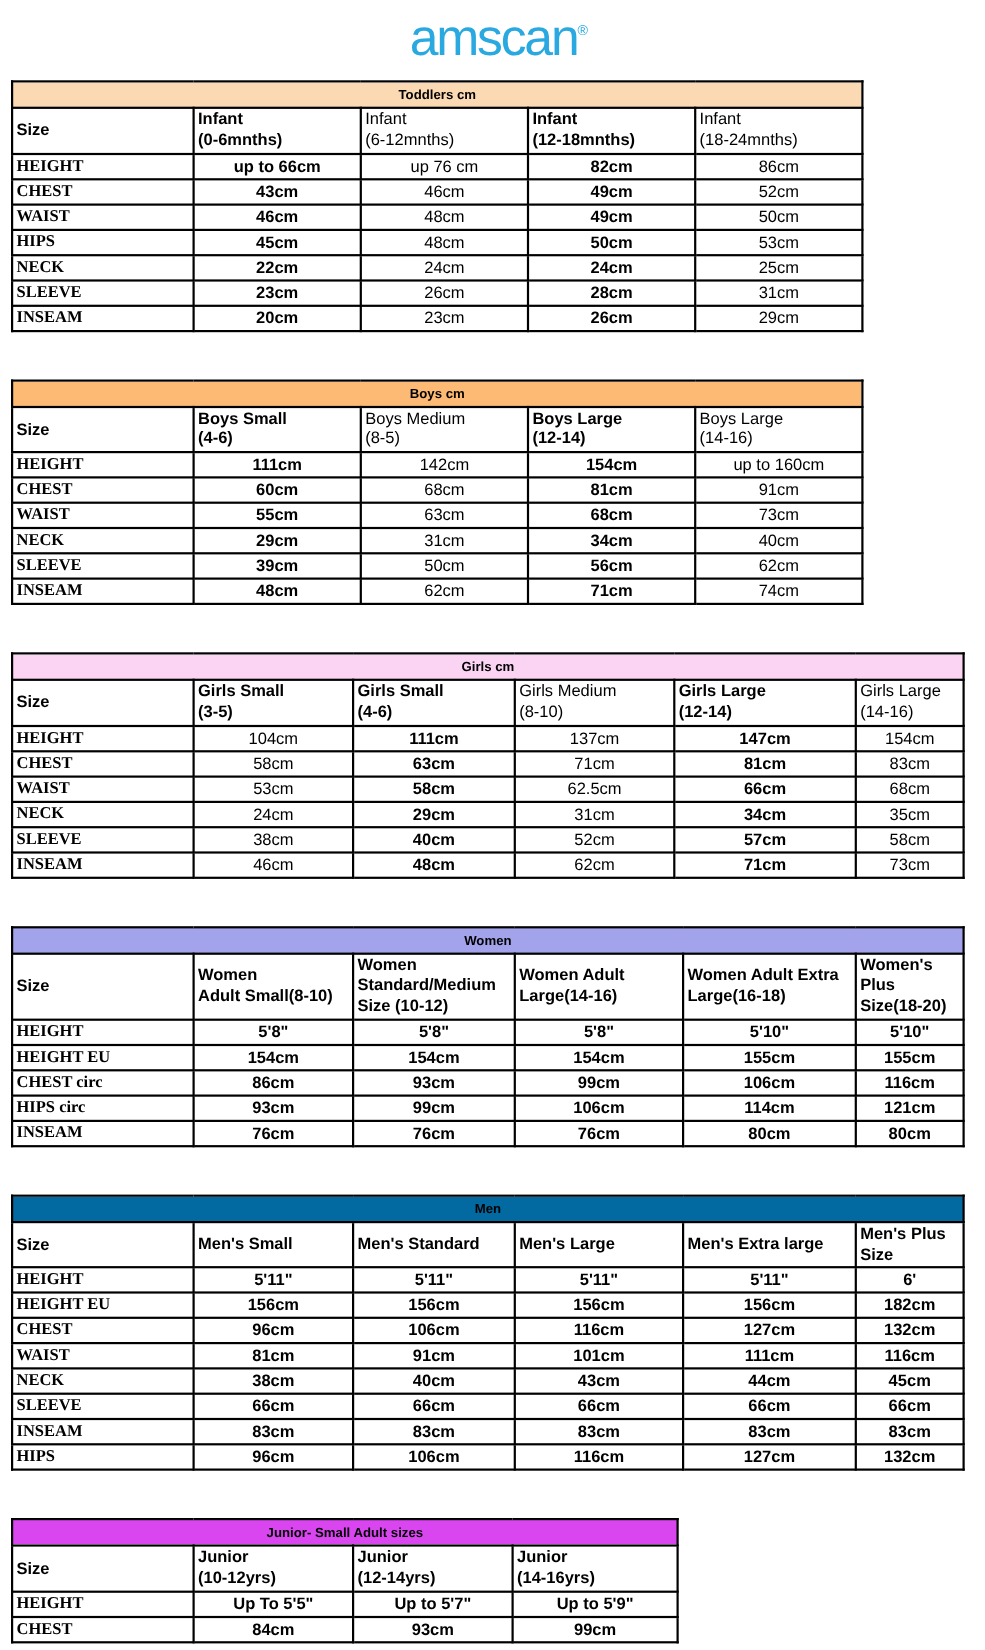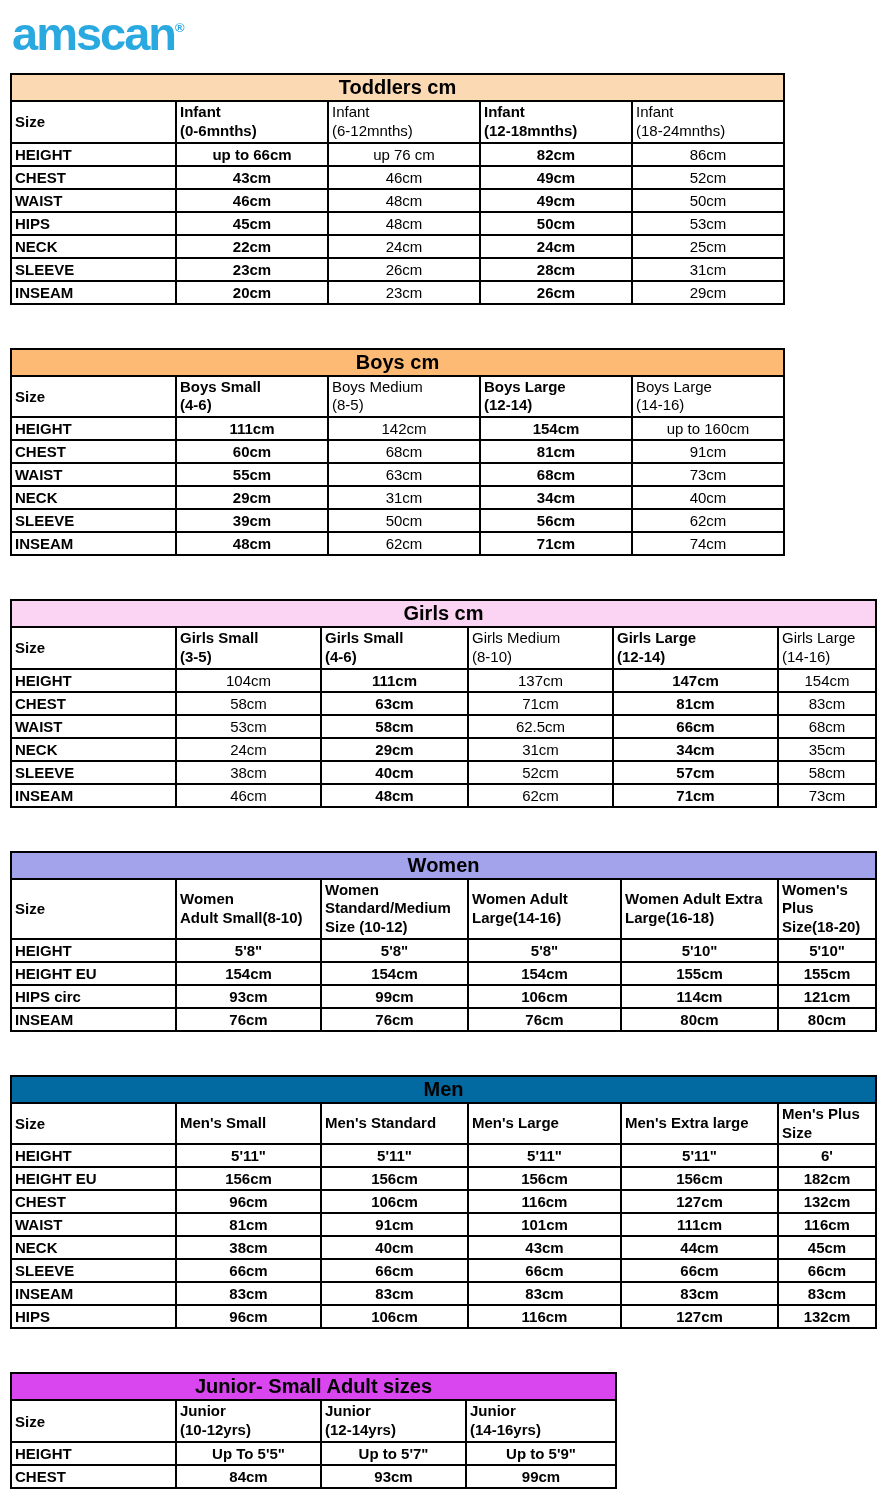--- a/index.html
+++ b/index.html
@@ -7,25 +7,26 @@
     width:895px;
     font-family:"Liberation Sans", sans-serif;
     color:#000;
     -webkit-font-smoothing:antialiased;
   }
   .page { padding:8px 0 30px 10px; }
 
   
   .logo {
     font-size:47px;
-    font-weight:bold;
+    font-weight:normal;
     color:#2AA9E0;
     letter-spacing:-2px;
     line-height:1.0;
     margin:2px 0 16px 2px;
+    text-align:center;
   }
   .logo sup { font-size:13px; letter-spacing:0; vertical-align:18px; }
 
   
   table.chart {
     border-collapse:collapse;
     table-layout:fixed;
     margin:0 0 43px 0;
     font-size:15px;
   }
@@ -55,21 +56,21 @@
   .tbl-junior col:nth-child(2), .tbl-junior col:nth-child(3) { width:145px; }
   .tbl-junior col:nth-child(4) { width:150px; }
 
   table.chart th, table.chart td {
     border:2px solid #000;
     padding:1px 3px;
     overflow:hidden;
   }
   th.title {
     font-weight:bold;
-    font-size:20px;
+    font-size:12px;
     text-align:center;
     padding:2px;
     height:20px;
   }
   th.size-cell {
     text-align:left;
     font-weight:bold;
     vertical-align:middle;
     padding-left:4px;
   }
@@ -78,20 +79,21 @@
     white-space:pre-line;
     line-height:1.25;
     padding:3px 2px;
     vertical-align:middle;
   }
   td.rowlab {
     text-align:left;
     font-weight:bold;
     padding-left:4px;
     height:19px;
+    font-family:Liberation Serif, serif;
   }
   td.val { text-align:center; height:19px; }
   .b { font-weight:bold; }
   .r { font-weight:normal; }
 </style>
 </head>
 <body>
 
 <div class="page">
 
@@ -361,20 +363,28 @@
           </tr>
           <tr>
             <td class="rowlab">HEIGHT EU</td>
             <td class="val b">154cm</td>
             <td class="val b">154cm</td>
             <td class="val b">154cm</td>
             <td class="val b">155cm</td>
             <td class="val b">155cm</td>
           </tr>
           <tr>
+            <td class="rowlab">CHEST circ</td>
+            <td class="val b">86cm</td>
+            <td class="val b">93cm</td>
+            <td class="val b">99cm</td>
+            <td class="val b">106cm</td>
+            <td class="val b">116cm</td>
+          </tr>
+          <tr>
             <td class="rowlab">HIPS circ</td>
             <td class="val b">93cm</td>
             <td class="val b">99cm</td>
             <td class="val b">106cm</td>
             <td class="val b">114cm</td>
             <td class="val b">121cm</td>
           </tr>
           <tr>
             <td class="rowlab">INSEAM</td>
             <td class="val b">76cm</td>

